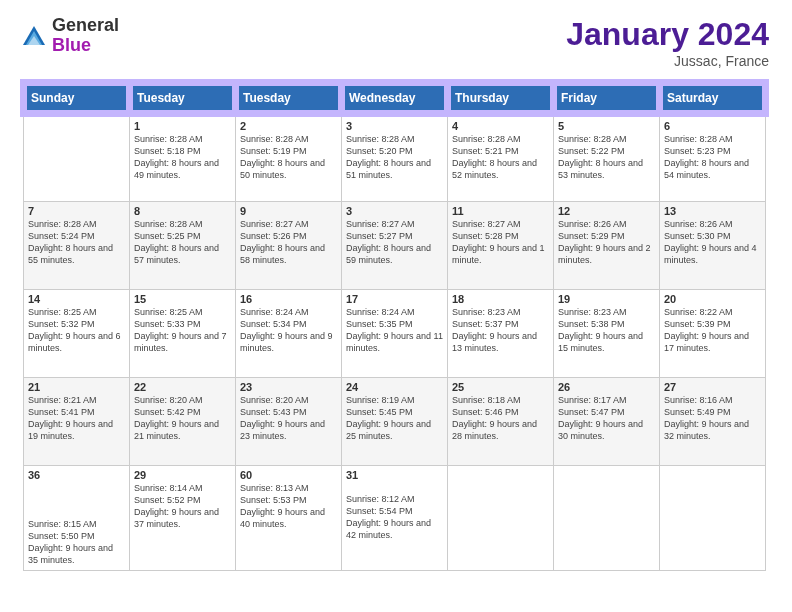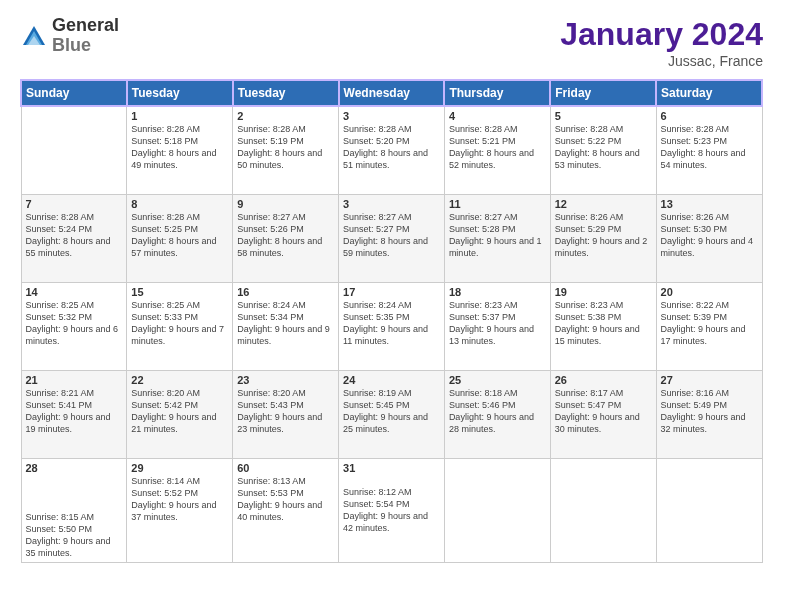--- a/index.html
+++ b/index.html
@@ -6,21 +6,21 @@
     body {
       font-family: Arial, sans-serif;
       background: #fff;
       width: 792px;
       height: 612px;
       overflow: hidden;
     }
     .page {
       width: 792px;
       height: 472px;
-      padding: 16px 29px 10px 20px;
+      padding: 16px 23px 10px 20px;
       position: relative;
     }
     .header {
       display: flex;
       justify-content: space-between;
       align-items: flex-start;
       margin-bottom: 10px;
     }
     .logo {
       display: flex;
@@ -32,21 +32,21 @@
       line-height: 1.1;
     }
     .logo-general {
       font-size: 18px;
       font-weight: bold;
       color: #333;
     }
     .logo-blue {
       font-size: 18px;
       font-weight: bold;
-      color: #737373;
+      color: #a21caf;
     }
     .logo-icon {
       width: 28px;
       height: 28px;
       margin-right: 4px;
       margin-top: 2px;
     }
     .title-block {
       text-align: right;
     }
@@ -64,21 +64,21 @@
       border-collapse: collapse;
       table-layout: fixed;
     }
     .calendar-table th {
       background-color: #2d6db5;
       color: #fff;
       font-size: 12px;
       font-weight: bold;
       padding: 5px 4px;
       text-align: left;
-      border: 2px solid #c4b5fd;
+      border: 7px solid #c4b5fd;
     }
     .calendar-table td {
       border: 1px solid #ccc;
       vertical-align: top;
       padding: 3px 4px;
       font-size: 9.5px;
       color: #333;
       height: 88px;
       background: #fff;
     }
@@ -301,21 +301,21 @@
           </td>
           <td>
             <div class="day-number">27</div>
             <div class="day-info" style="white-space: pre-line;">Sunrise: 8:16 AM
 Sunset: 5:49 PM
 Daylight: 9 hours and 32 minutes.</div>
           </td>
         </tr>
         <tr>
           <td>
-            <div class="day-number">28</div>
+            <div class="day-number">36</div>
             <div class="day-info" style="white-space: pre-line; margin-top: 37px;">Sunrise: 8:15 AM
 Sunset: 5:50 PM
 Daylight: 9 hours and 35 minutes.</div>
           </td>
           <td>
             <div class="day-number">29</div>
             <div class="day-info" style="white-space: pre-line;">Sunrise: 8:14 AM
 Sunset: 5:52 PM
 Daylight: 9 hours and 37 minutes.</div>
           </td>

